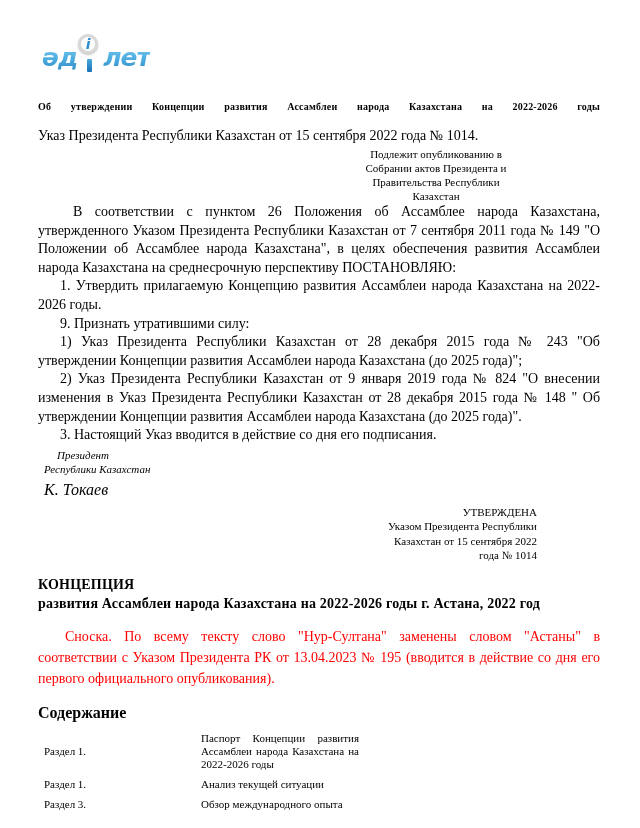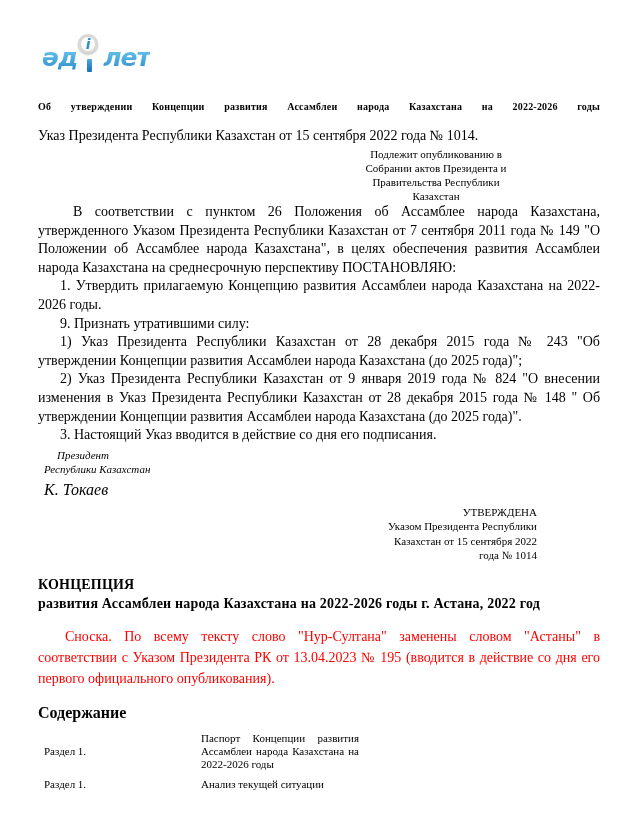--- a/index.html
+++ b/index.html
@@ -178,15 +178,19 @@
   <div class="toc-heading">Содержание</div>
   <div class="toc">
     <div class="toc-row">
       <div class="toc-col1">Раздел 1.</div>
       <div class="toc-col2">Паспорт Концепции развития Ассамблеи народа Казахстана на 2022-2026 годы</div>
     </div>
     <div class="toc-row">
       <div class="toc-col1">Раздел 1.</div>
       <div class="toc-col2">Анализ текущей ситуации</div>
     </div>
+    <div class="toc-row">
+      <div class="toc-col1">Раздел 3.</div>
+      <div class="toc-col2">Обзор международного опыта</div>
+    </div>
   </div>
 
 </div>
 
 </body></html>

